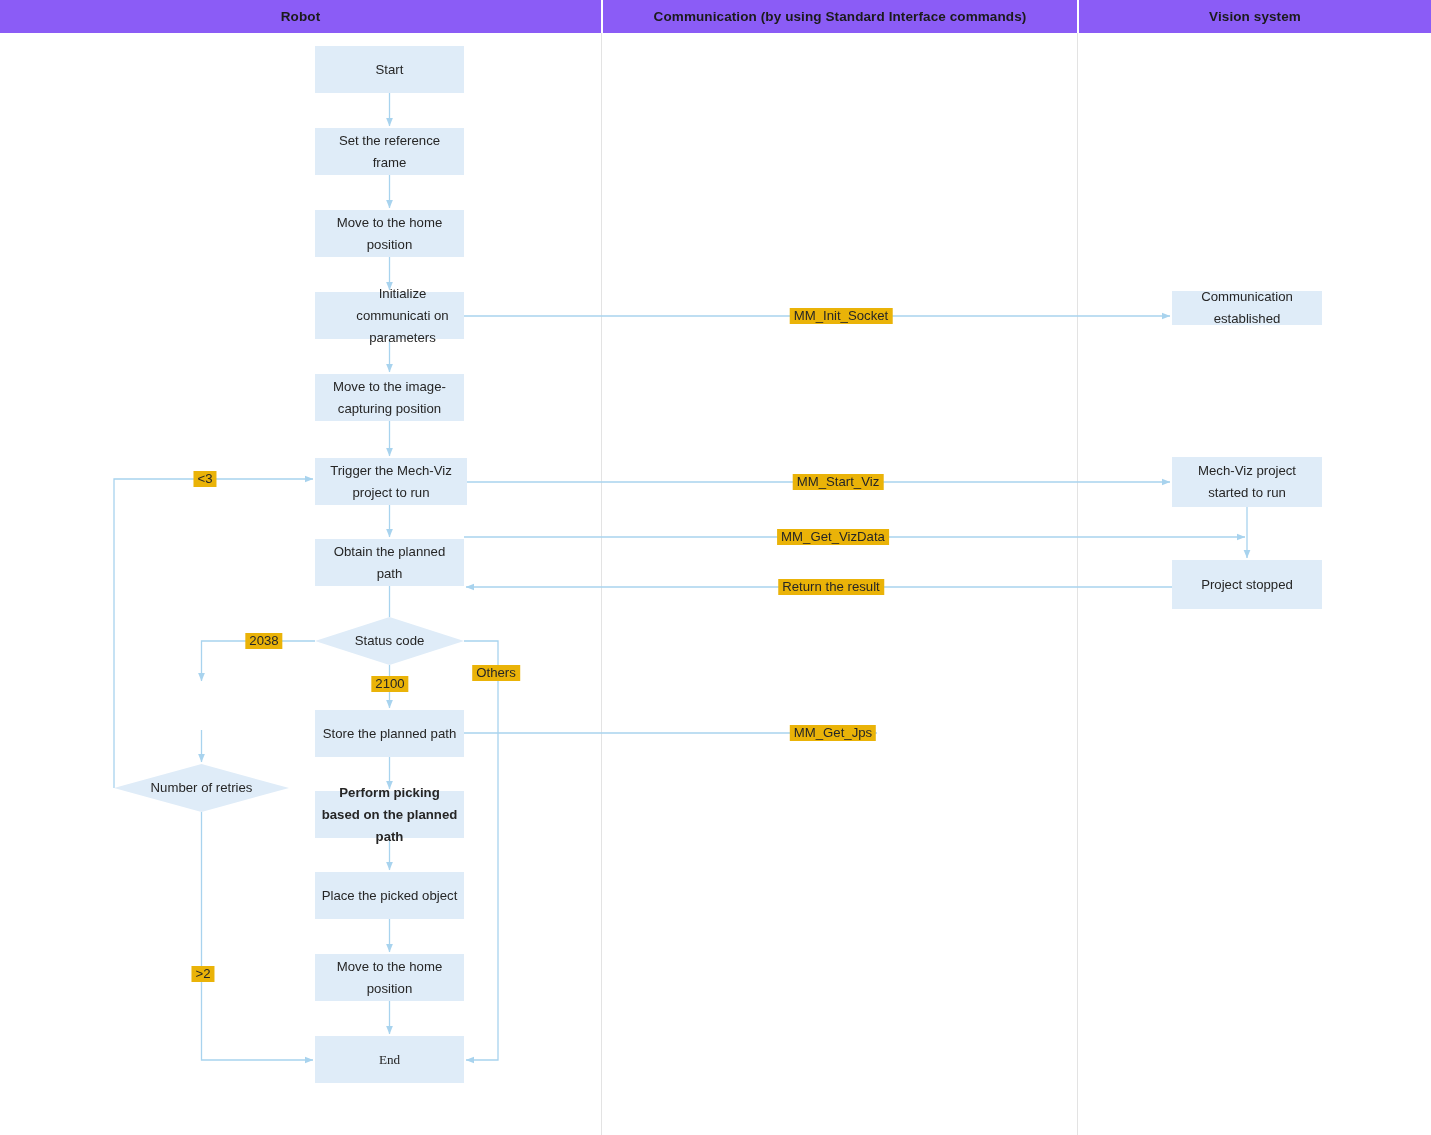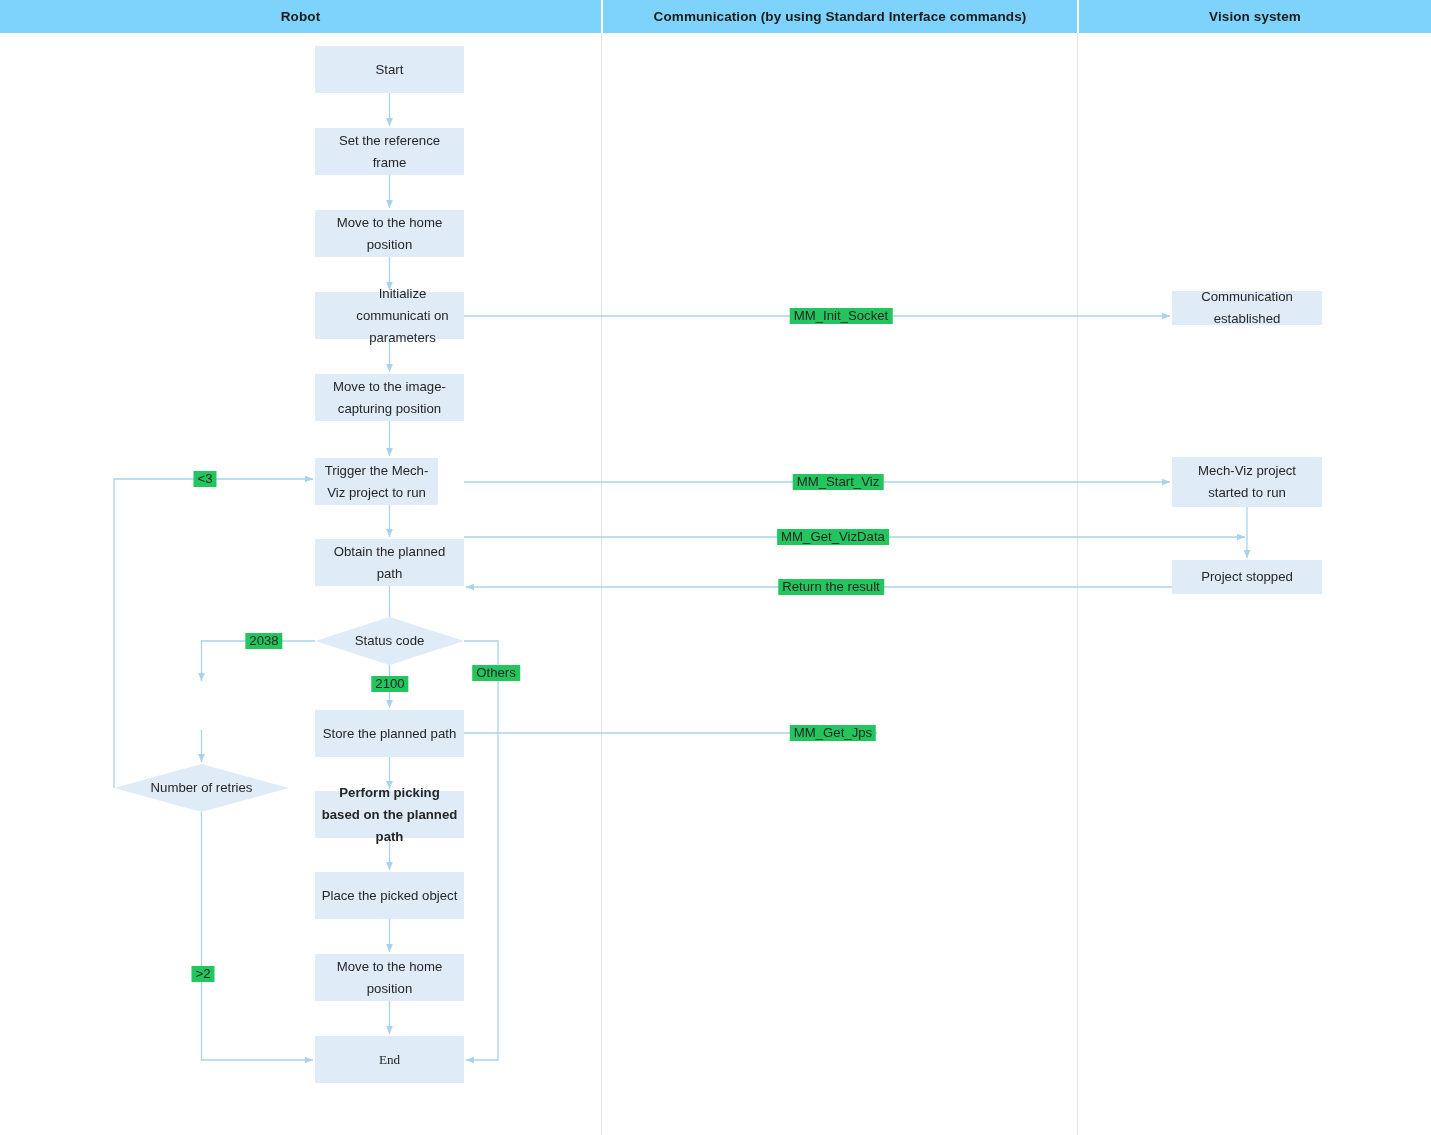--- a/index.html
+++ b/index.html
@@ -14,21 +14,21 @@
     height: 1135px;
     background: #ffffff;
     overflow: hidden;
   }
 
   
   .lane-header {
     position: absolute;
     top: 0;
     height: 33px;
-    background: #7dd3fc;
+    background: #8b5cf6;
     display: flex;
     align-items: center;
     justify-content: center;
     color: #1b1b1b;
     font-size: 13.5px;
     font-weight: bold;
     letter-spacing: 0.1px;
   }
   .lane-sep-top {
     position: absolute;
@@ -81,21 +81,21 @@
     position: relative;
     z-index: 2;
     width: 100%;
   }
 
   
   .edge-label {
     position: absolute;
     font-size: 13.2px;
     color: #262626;
-    background: #22c55e;
+    background: #eab308;
     padding: 0 4px;
     white-space: nowrap;
     line-height: 16px;
   }
   .edge-label.center { transform: translate(-50%, -50%); }
 
   
   #wires {
     position: absolute;
     left: 0; top: 0;
@@ -179,21 +179,21 @@
   </div>
   <div class="node" style="left:315px; top:210px; width:149px; height:47px;">
     <span>Move to the home position</span>
   </div>
   <div class="node" style="left:315px; top:292px; width:149px; height:47px;padding-left:32px;">
     <span>Initialize communicati on parameters</span>
   </div>
   <div class="node" style="left:315px; top:374px; width:149px; height:47px;">
     <span>Move to the image-capturing position</span>
   </div>
-  <div class="node" style="left:315px; top:458px; width:123px; height:47px;">
+  <div class="node" style="left:315px; top:458px; width:152px; height:47px;">
     <span>Trigger the Mech-Viz project to run</span>
   </div>
   <div class="node" style="left:315px; top:539px; width:149px; height:47px;">
     <span>Obtain the planned path</span>
   </div>
   <div class="node" style="left:315px; top:710px; width:149px; height:47px;">
     <span>Store the planned path</span>
   </div>
   <div class="node" style="left:315px; top:791px; width:149px; height:47px;font-weight:bold;">
     <span>Perform picking based on the planned path</span>
@@ -207,21 +207,21 @@
   <div class="node" style="left:315px; top:1036px; width:149px; height:47px;font-family:Liberation Serif, serif;">
     <span>End</span>
   </div>
 
   <div class="node" style="left:1172px; top:291px; width:150px; height:34px;">
     <span>Communication established</span>
   </div>
   <div class="node" style="left:1172px; top:457px; width:150px; height:50px;">
     <span>Mech-Viz project started to run</span>
   </div>
-  <div class="node" style="left:1172px; top:560px; width:150px; height:34px;">
+  <div class="node" style="left:1172px; top:560px; width:150px; height:49px;">
     <span>Project stopped</span>
   </div>
 
   <div class="diamond" style="left:315px; top:617px; width:149px; height:48px;">
     <div class="dshape"></div>
     <div class="dlabel">Status code</div>
   </div>
   <div class="diamond" style="left:114px; top:764px; width:175px; height:48px;">
     <div class="dshape"></div>
     <div class="dlabel">Number of retries</div>

